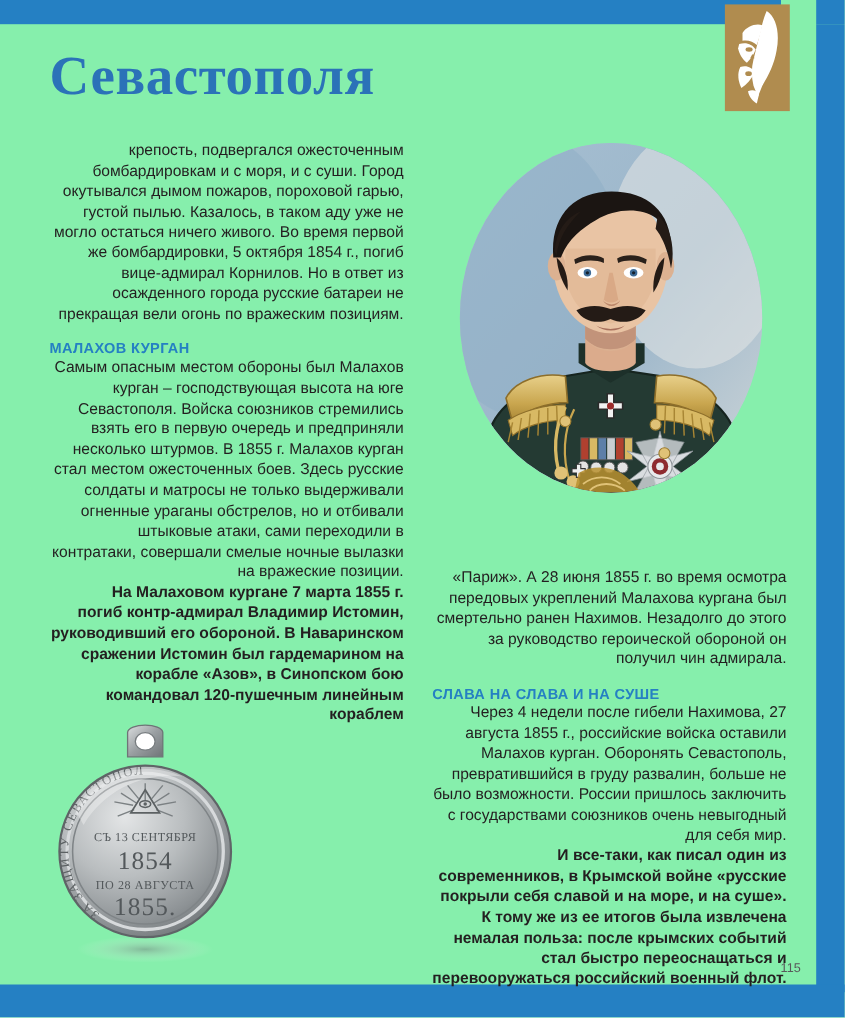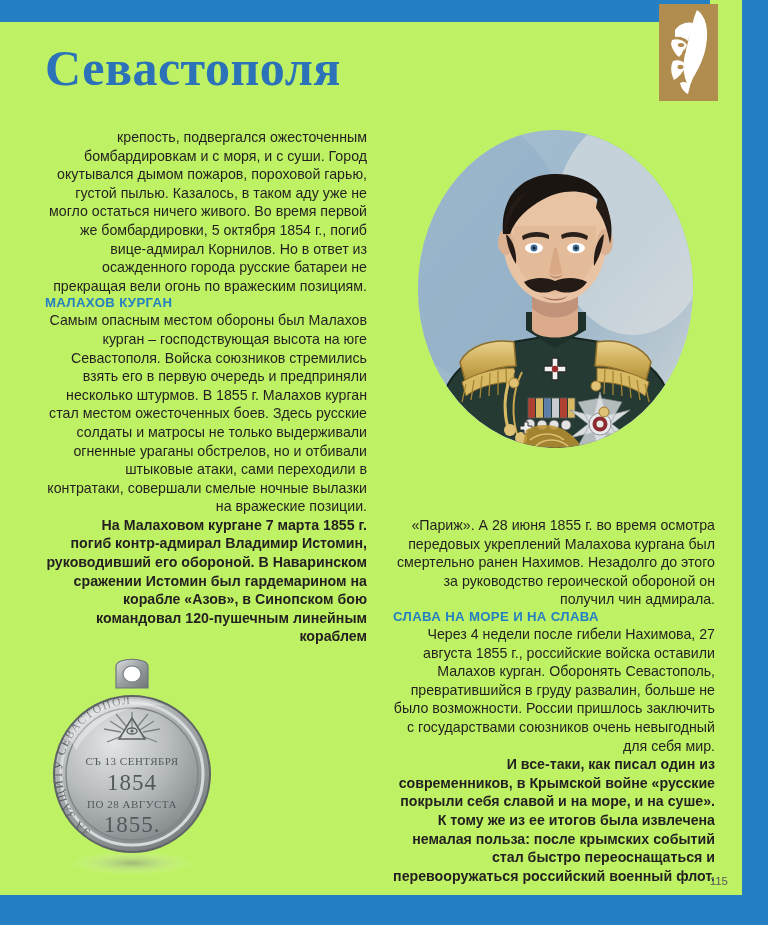--- a/index.html
+++ b/index.html
@@ -9,21 +9,21 @@
     height: 925px;
     background: #ffffff;
     font-family: "Liberation Sans", sans-serif;
     overflow: hidden;
     position: relative;
   }
 
   .page {
     position: absolute;
     inset: 0;
-    background: #bef264;
+    background: #86efac;
   }
 
   
   .band-top {
     position: absolute;
     left: 0; top: 0;
     width: 710px; height: 22px;
     background: #2580c3;
   }
   .band-bottom {
@@ -87,20 +87,21 @@
     margin-bottom: 0;
   }
   p.body.indent { text-indent: 20px; }
   p.body + p.body { margin-top: 0; font-weight: bold; }
 
   h2.section-head {
     font-size: 13.2px;
     font-weight: bold;
     color: #2580c3;
     letter-spacing: 0.35px;
+    margin-top: 14px;
     margin-bottom: 1px;
   }
 
   
   .portrait-wrap {
     position: absolute;
     left: 418px; top: 130px;
     width: 275px; height: 318px;
   }
   .portrait-oval {
@@ -181,21 +182,21 @@
     <p class="body">крепость, подвергался ожесточенным бомбардировкам и с моря, и с суши. Город окутывался дымом пожаров, пороховой гарью, густой пылью. Казалось, в таком аду уже не могло остаться ничего живого. Во время первой же бомбардировки, 5 октября 1854 г., погиб вице-адмирал Корнилов. Но в ответ из осажденного города русские батареи не прекращая вели огонь по вражеским позициям.</p>
     <h2 class="section-head">МАЛАХОВ КУРГАН</h2>
     <p class="body">Самым опасным местом обороны был Малахов курган – господствующая высота на юге Севастополя. Войска союзников стремились взять его в первую очередь и предприняли несколько штурмов. В 1855 г. Малахов курган стал местом ожесточенных боев. Здесь русские солдаты и матросы не только выдерживали огненные ураганы обстрелов, но и отбивали штыковые атаки, сами переходили в контратаки, совершали смелые ночные вылазки на вражеские позиции.</p>
     <p class="body indent">На Малаховом кургане 7 марта 1855 г. погиб контр-адмирал Владимир Истомин, руководивший его обороной. В Наваринском сражении Истомин был гардемарином на корабле «Азов», в Синопском бою командовал 120-пушечным линейным кораблем</p>
   </div>
 
   <div class="col-right">
 
     <div style="height:372px"></div>
     <p class="body">«Париж». А 28 июня 1855 г. во время осмотра передовых укреплений Малахова кургана был смертельно ранен Нахимов. Незадолго до этого за руководство героической обороной он получил чин адмирала.</p>
-    <h2 class="section-head">СЛАВА НА МОРЕ И НА СЛАВА</h2>
+    <h2 class="section-head">СЛАВА НА СЛАВА И НА СУШЕ</h2>
     <p class="body">Через 4 недели после гибели Нахимова, 27 августа 1855 г., российские войска оставили Малахов курган. Оборонять Севастополь, превратившийся в груду развалин, больше не было возможности. России пришлось заключить с государствами союзников очень невыгодный для себя мир.</p>
     <p class="body indent">И все-таки, как писал один из современников, в Крымской войне «русские покрыли себя славой и на море, и на суше». К тому же из ее итогов была извлечена немалая польза: после крымских событий стал быстро переоснащаться и перевооружаться российский военный флот.</p>
   </div>
 
   <div class="portrait-wrap">
     <div class="portrait-oval">
       <svg width="275" height="318" viewBox="0 0 275 318">
         <defs>
           <linearGradient id="bgSky" x1="0" y1="0" x2="1" y2="1">
             <stop offset="0%" stop-color="#a6bfd2"></stop>

